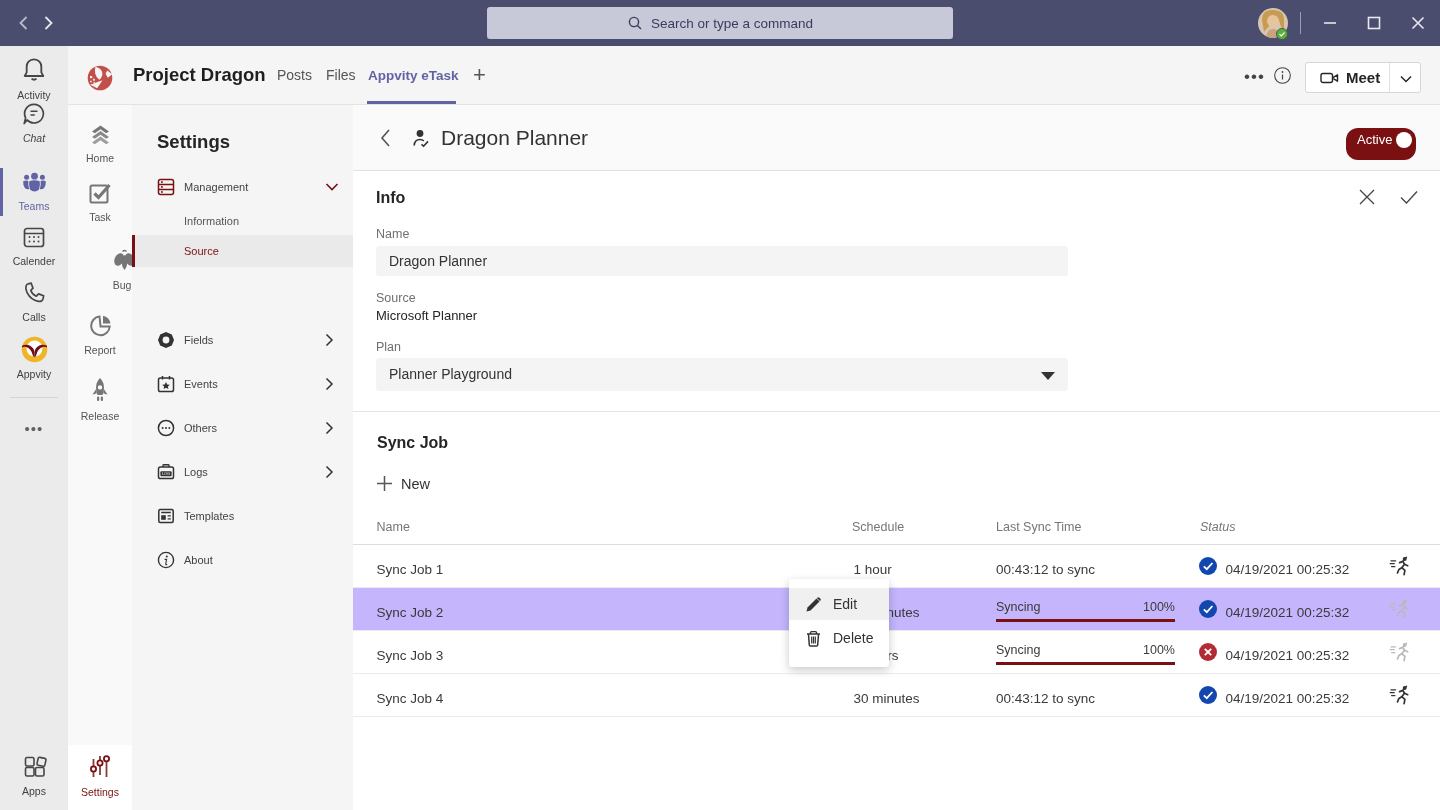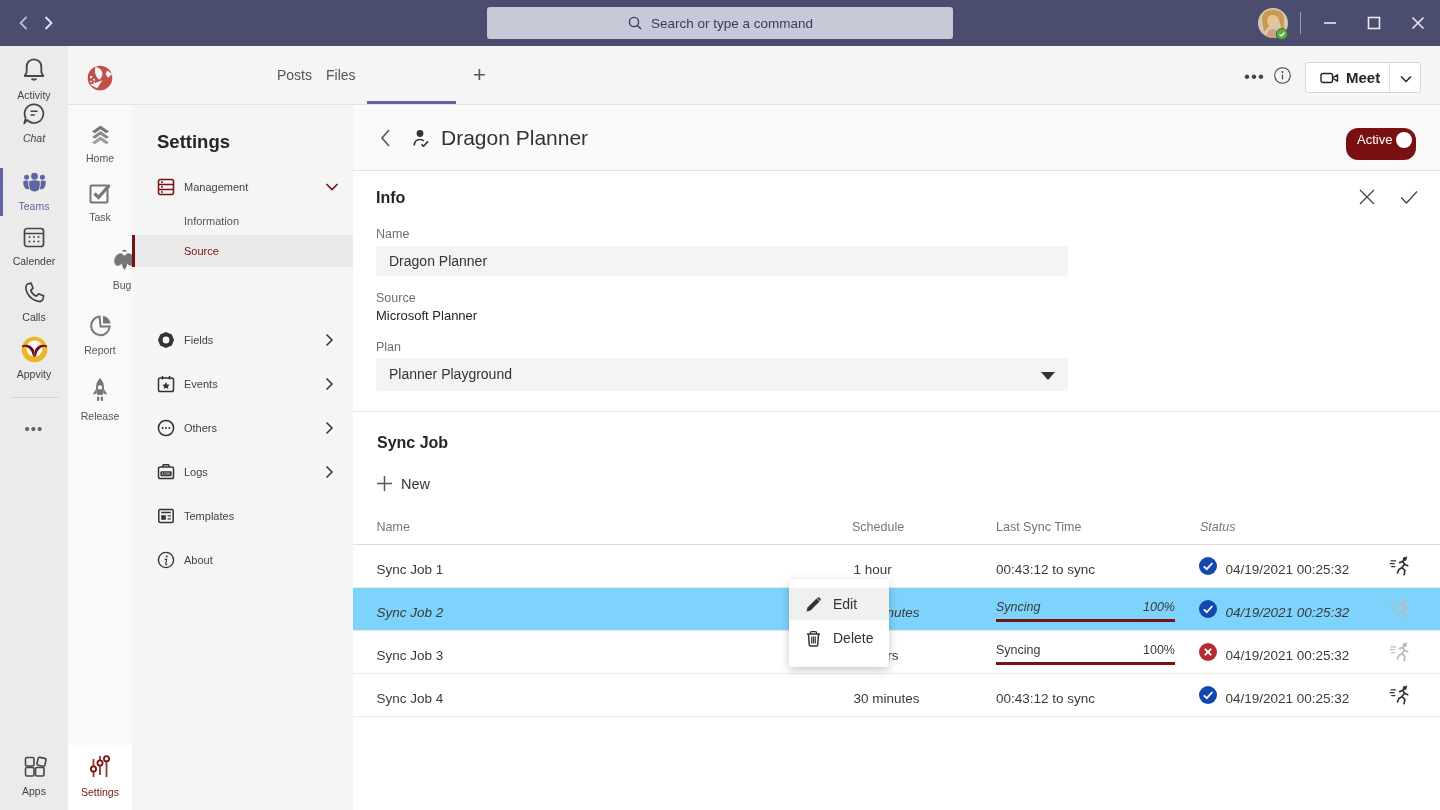--- a/index.html
+++ b/index.html
@@ -132,22 +132,24 @@
     <path d="M8.5 1.8 Q14.5 3.2 15.3 8 Q15.8 11.5 12.3 14.8 Q9 12.3 8.2 8.5 Q7.5 4.8 8.5 1.8 Z" fill="#f5f5f5"></path>
     <path d="M20.2 5.5 L25.2 9.2 L20.8 12.8 L18.6 8.8 Z" fill="#f5f5f5"></path>
     <path d="M3.2 19.8 L15.5 15.2 L10.2 23.2 Z" fill="#f5f5f5"></path>
     <g fill="#f5f5f5">
           <rect x="3" y="11" width="2.2" height="2.2"></rect>
           <rect x="6" y="13.8" width="1.8" height="1.8"></rect>
           <rect x="3.2" y="15.8" width="1.5" height="1.5"></rect>
           <rect x="6.6" y="16.9" width="1.2" height="1.2"></rect>
         </g>
   </svg>
+  <div class="pdtitle">Project Dragon</div>
   <div class="tab" style="left:209px;">Posts</div>
   <div class="tab" style="left:258px;">Files</div>
+  <div class="tab active" style="left:300px;">Appvity eTask</div>
   <div class="tabline"></div>
   <div class="tabplus">+</div>
   <div class="hdots">•••</div>
   <svg class="hinfo" width="17" height="17" viewBox="0 0 17 17">
         <circle cx="8.5" cy="8.5" r="7.8" stroke="#444" stroke-width="1.1" fill="none"></circle>
         <circle cx="8.5" cy="5" r=".9" fill="#444"></circle>
         <path d="M8.5 7.5 V12.5" stroke="#444" stroke-width="1.2"></path>
       </svg>
   <div class="meetbtn">
     <svg style="margin-left:14px;" width="19" height="16" viewBox="0 0 19 16">
@@ -479,21 +481,21 @@
             <path d="M15.5 8.2 L18.7 9.7"></path>
             <path d="M13.8 5.4 L17.5 1.2" stroke-width="1.4"></path>
           </g>
           <g stroke="#333" stroke-width="1.3" stroke-linecap="round">
             <path d="M2 4.8 H6.6 M1.2 7.7 H5.2 M2.6 10.6 H5.9"></path>
           </g>
         </svg>
   </div>
   <div class="rowsep" style="top:482px;"></div>
 
-  <div class="row" style="top:483px; background:#7dd3fc;font-style:italic;">
+  <div class="row" style="top:483px; background:#c4b5fd;">
     <div class="c" style="left:23.5px;">Sync Job 2</div>
     <div class="c" style="left:500.5px;">30 minutes</div>
     <div class="c" style="left:643px; font-size:12.5px; line-height:38px;">Syncing</div>
     <div class="c" style="left:643px; width:179px; text-align:right; font-size:12.5px; line-height:38px;">100%</div>
     <div class="prog" style="left:643px; top:30.5px; width:179px;"></div>
     <svg class="abs" style="left:846px; top:12px;" width="18" height="18" viewBox="0 0 18 18">
           <circle cx="9" cy="9" r="9" fill="#1347b0"></circle>
           <path d="M4.8 9.3 L7.8 12.2 L13.4 6" stroke="#fff" stroke-width="1.8" fill="none"></path>
         </svg>
     <div class="c" style="left:872.5px;">04/19/2021 00:25:32</div>

